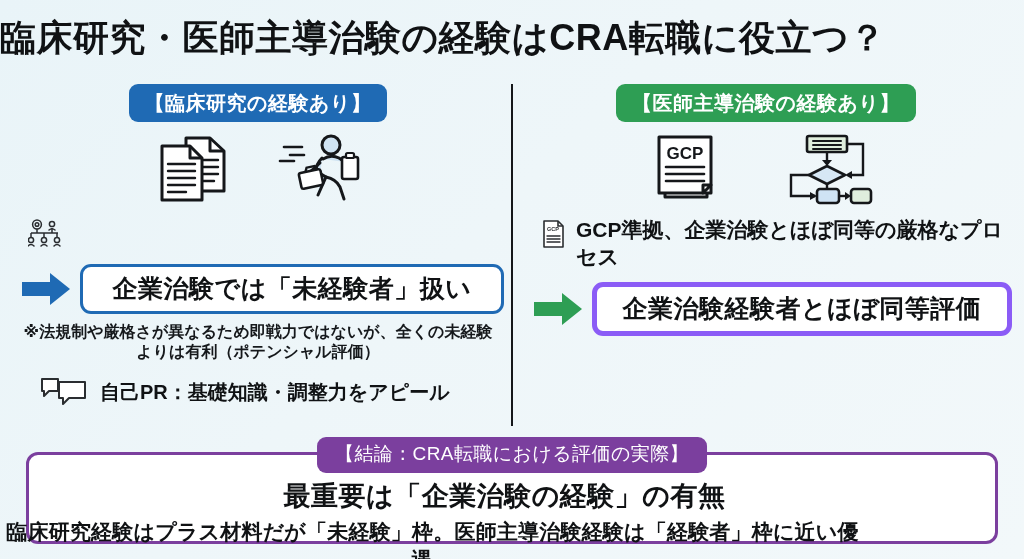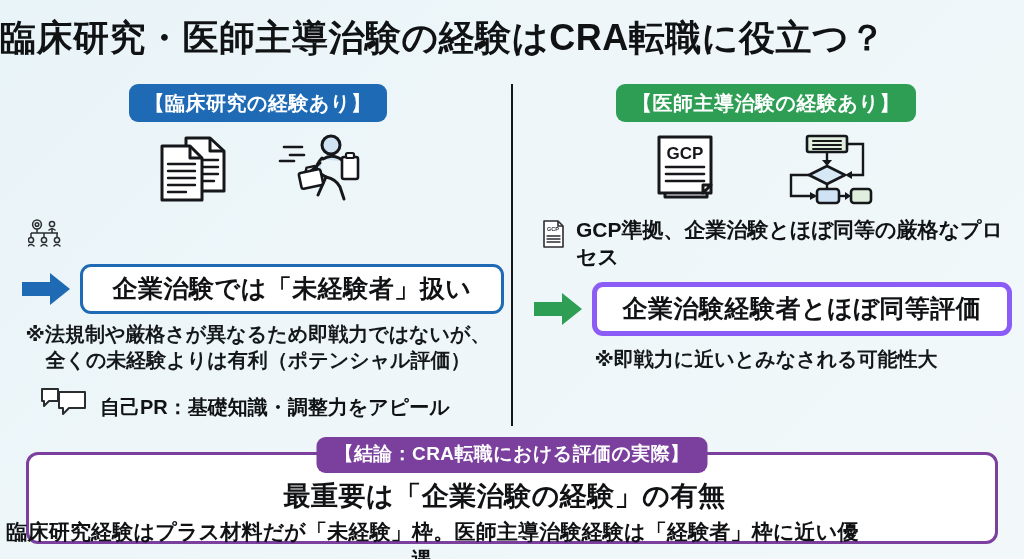--- a/index.html
+++ b/index.html
@@ -132,31 +132,31 @@
     white-space: nowrap;
     color: #101214;
   }
   .outcome.blue  { border: 3px solid #1f6ab4; }
   .outcome.green { border: 5px solid #8b5cf6; }
 
   
   .note {
     margin-top: 8px;
     text-align: center;
-    font-size: 20px;
+    font-size: 16px;
     font-weight: 700;
     line-height: 1.28;
     color: #15181b;
     padding: 0 10px;
   }
   .note.right-note { margin-top: 11px; }
 
   .pr-row {
     display: flex;
-    align-items: flex-end;
+    align-items: center;
     gap: 12px;
     margin-top: 12px;
     padding-left: 28px;
   }
   .pr-row .txt {
     font-size: 20px;
     font-weight: 700;
     color: #101214;
   }
 
@@ -173,21 +173,21 @@
     box-sizing: border-box;
   }
   .conc-badge {
     position: absolute;
     left: 50%;
     top: 437px;
     transform: translateX(-50%);
     background: #7b3f9e;
     color: #ffffff;
     font-size: 19px;
-    font-weight: 700;
+    font-weight: 400;
     letter-spacing: 0.4px;
     padding: 4px 18px 6px;
     border-radius: 9px;
     white-space: nowrap;
   }
   .conc-head {
     position: absolute;
     left: 0;
     top: 478px;
     width: 1009px;
@@ -374,21 +374,20 @@
 
     <div class="outcome-row right-row">
       <span class="arrow">
         <svg width="52" height="38" viewBox="0 0 52 38" fill="none">
           <path d="M2 12 h28 v-9 l20 16 l-20 16 v-9 h-28 z" fill="#2e9e54"></path>
         </svg>
       </span>
       <div class="outcome green">企業治験経験者とほぼ同等評価</div>
     </div>
 
-    <div class="note right-note">※即戦力に近いとみなされる可能性大</div>
   </div>
 
   <div class="conclusion"></div>
   <div class="conc-badge">【結論：CRA転職における評価の実際】</div>
   <div class="conc-head">最重要は「企業治験の経験」の有無</div>
   <div class="conc-sub">臨床研究経験はプラス材料だが「未経験」枠。医師主導治験経験は「経験者」枠に近い優遇。</div>
 
 </div>
 
 </body></html>

